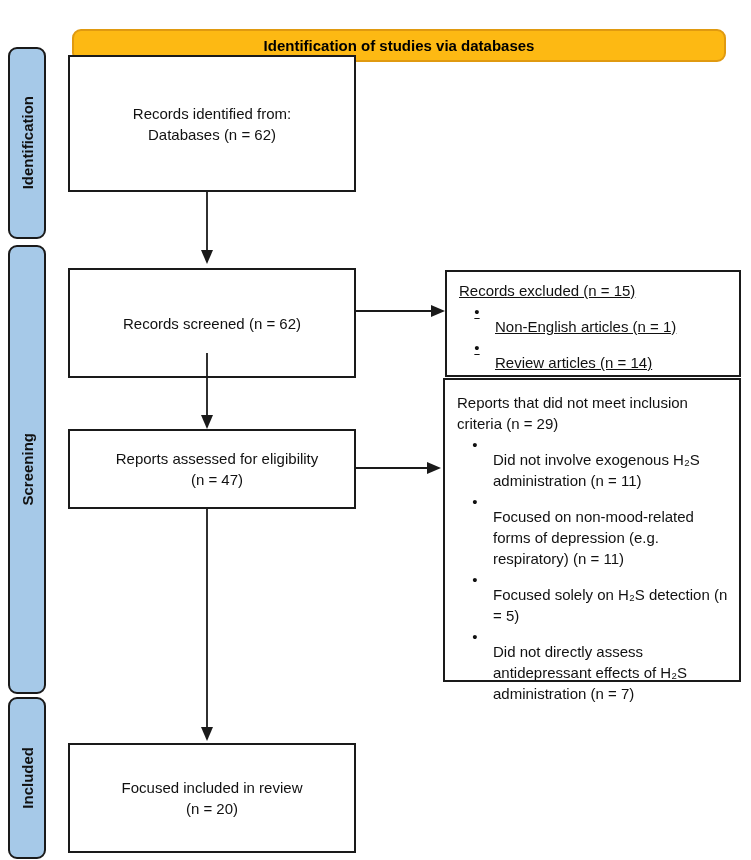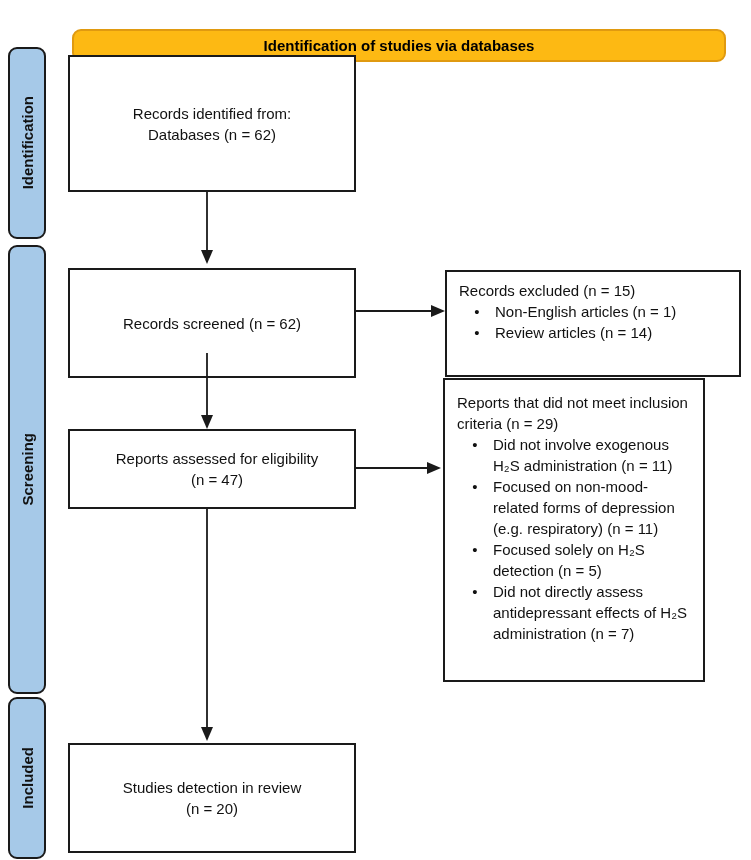--- a/index.html
+++ b/index.html
@@ -47,28 +47,28 @@
   }
   .centered {
     display: flex; flex-direction: column;
     align-items: center; justify-content: center;
     text-align: center;
   }
   .box-identified  { left: 68px; top: 55px;  width: 288px; height: 137px; }
   .box-screened    { left: 68px; top: 268px; width: 288px; height: 110px;  }
   .box-eligibility { left: 68px; top: 429px; width: 288px; height: 80px; padding-left: 10px;  }
   .box-included    { left: 68px; top: 743px; width: 288px; height: 110px; }
-  .box-excl1       { left: 445px; top: 270px; width: 296px; height: 107px;  }
-  .box-excl2       { left: 443px; top: 378px; width: 262px; height: 304px; }
+  .box-excl1       { left: 445px; top: 270px; width: 296px; height: 107px; text-decoration: underline;  }
+  .box-excl2       { left: 443px; top: 378px; width: 298px; height: 304px; }
   .excl-content { padding: 8px 8px 6px 12px; }
   .box-excl2 .excl-content { padding-top: 12px; }
   .bullet-item { display: flex; }
   .bullet-item .dot { flex: 0 0 36px; text-align: center; }
   .bullet-item .dot::before { content: "\2022"; }
-  .bullet-item .txt { flex: 1; padding-right: 2px; }
+  .bullet-item .txt { flex: 1; padding-right: 2px; margin-top: 15px; }
   svg.arrows {
     position: absolute; left: 0; top: 0;
     width: 751px; height: 860px;
     pointer-events: none;
   }
   svg.arrows line    { stroke: #1a1a1a; stroke-width: 1.8; }
   svg.arrows polygon { fill: #1a1a1a; }
 </style>
 </head>
 <body>
@@ -97,21 +97,21 @@
   <div class="flowbox centered box-screened">
     <div>Records screened (n = 62)</div>
   </div>
 
   <div class="flowbox centered box-eligibility">
     <div>Reports assessed for eligibility</div>
     <div>(n = 47)</div>
   </div>
 
   <div class="flowbox centered box-included">
-    <div>Studies detection in review</div>
+    <div>Focused included in review</div>
     <div>(n = 20)</div>
   </div>
 
   <div class="flowbox box-excl1">
     <div class="excl-content">
       <div>Records excluded (n = 15)</div>
       <div class="bullet-item">
         <span class="dot"></span>
         <span class="txt">Non-English articles (n = 1)</span>
       </div>

